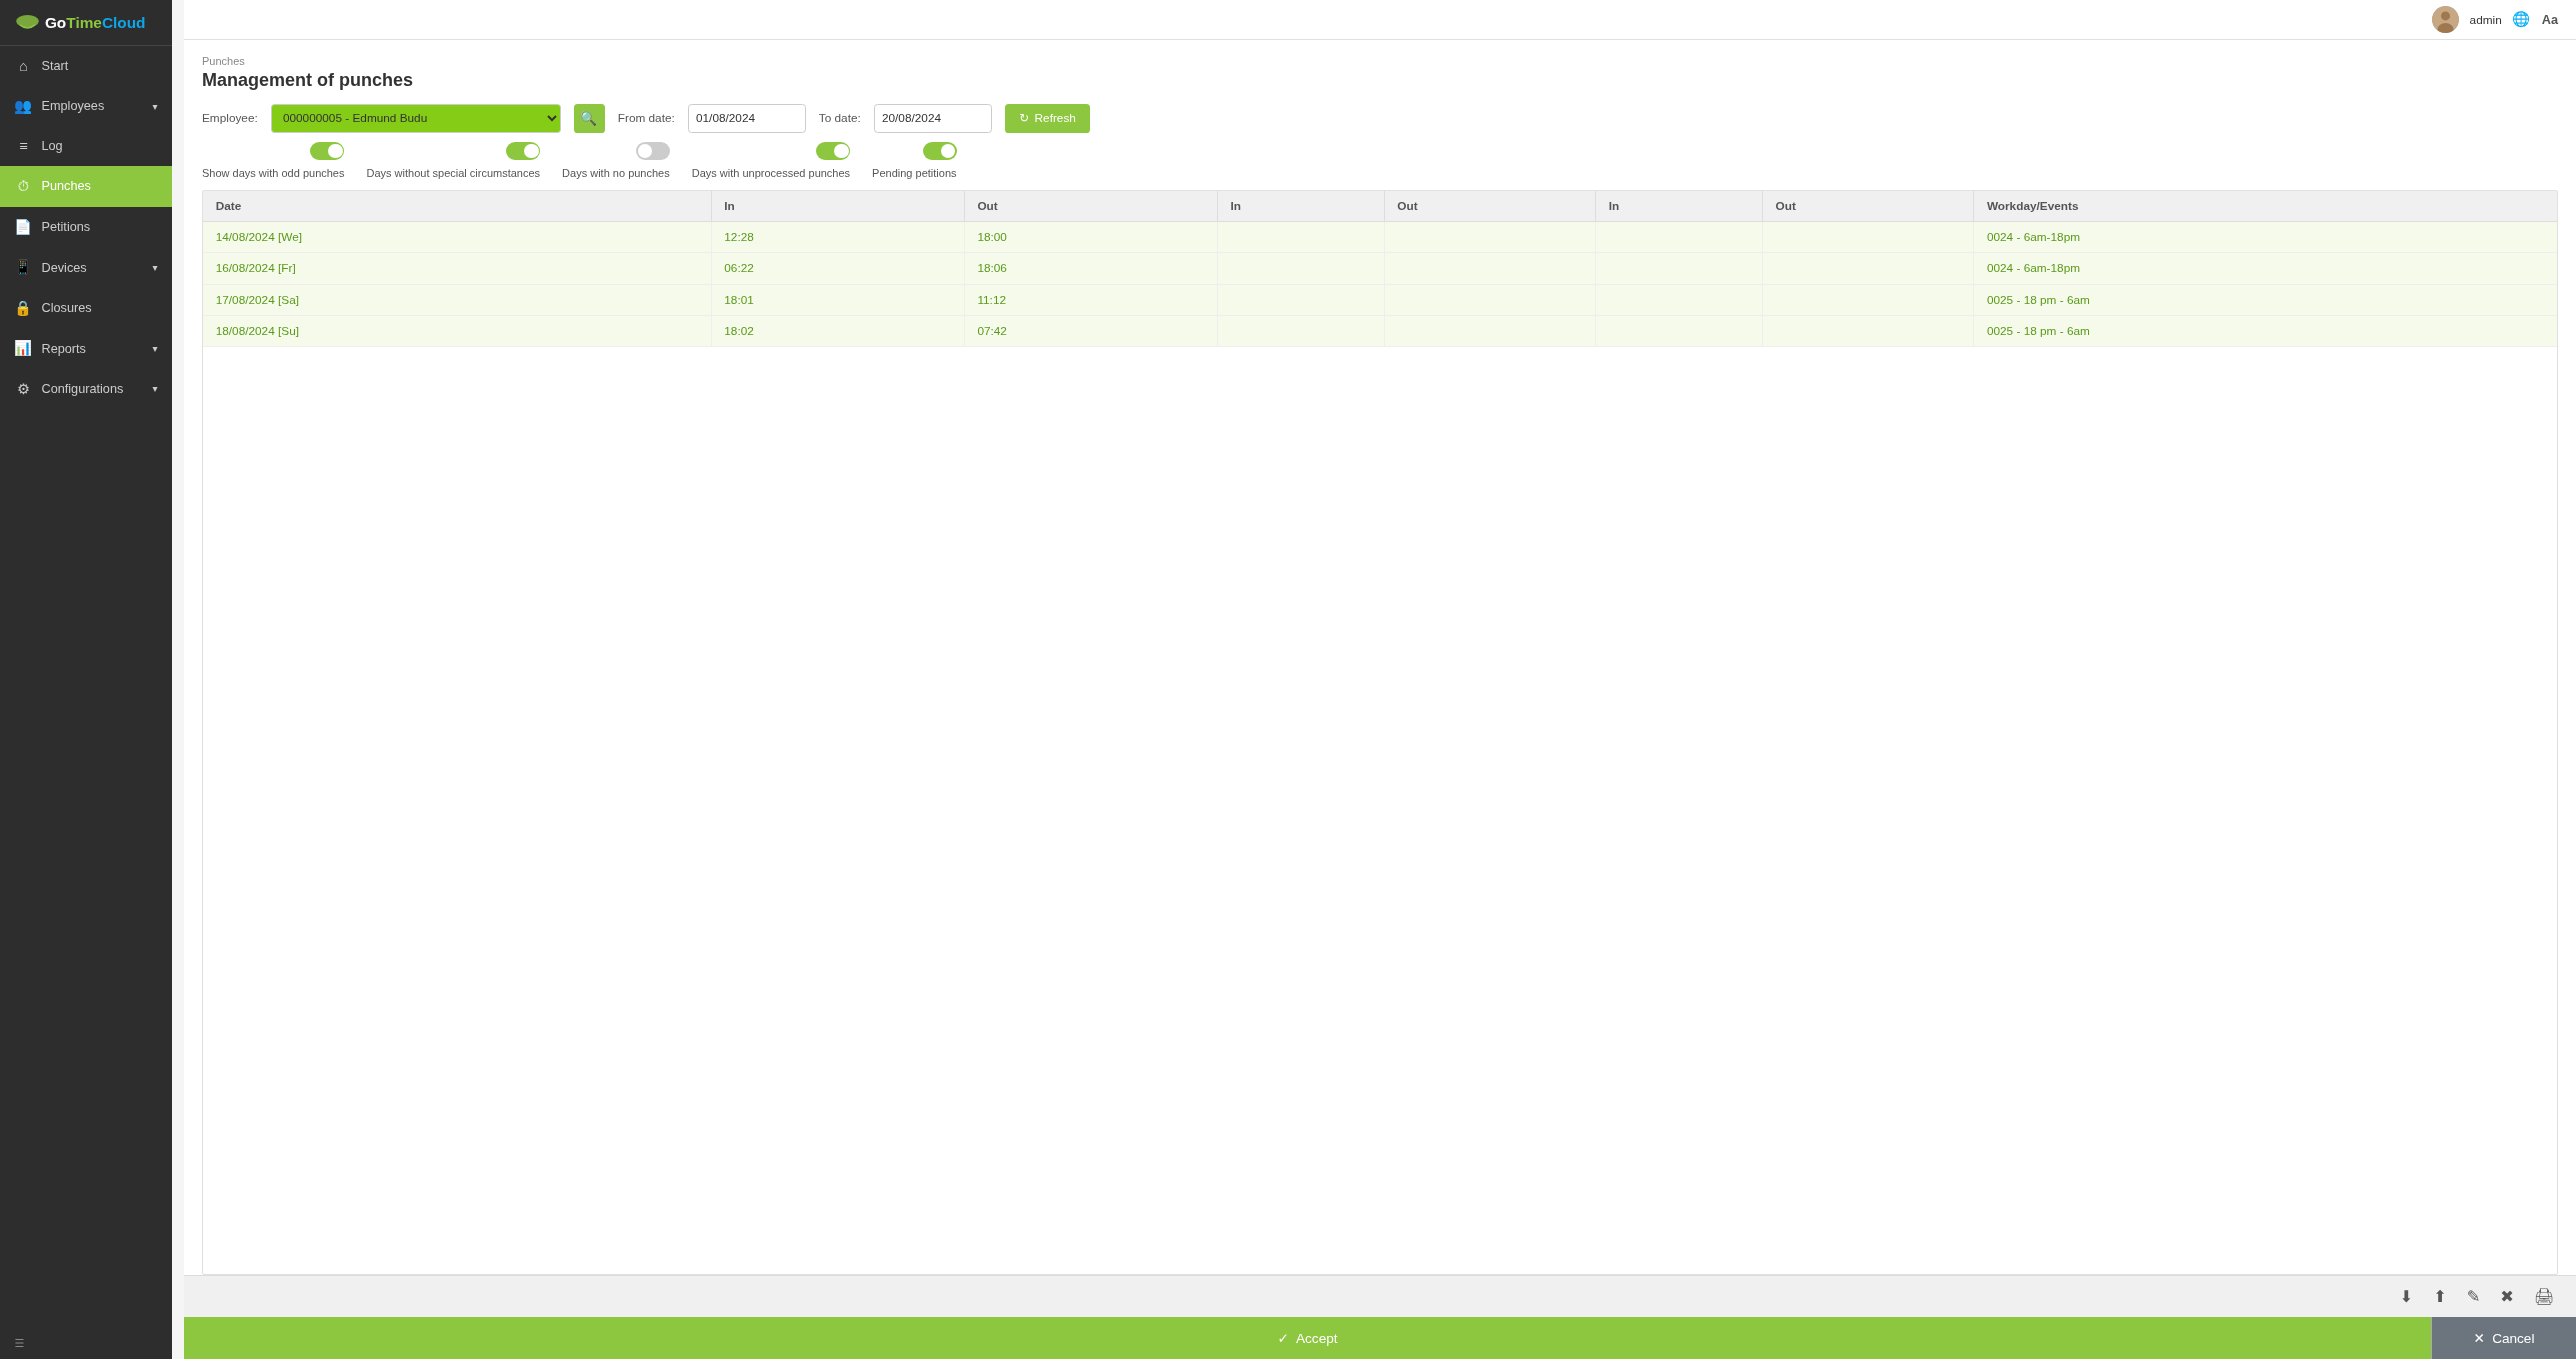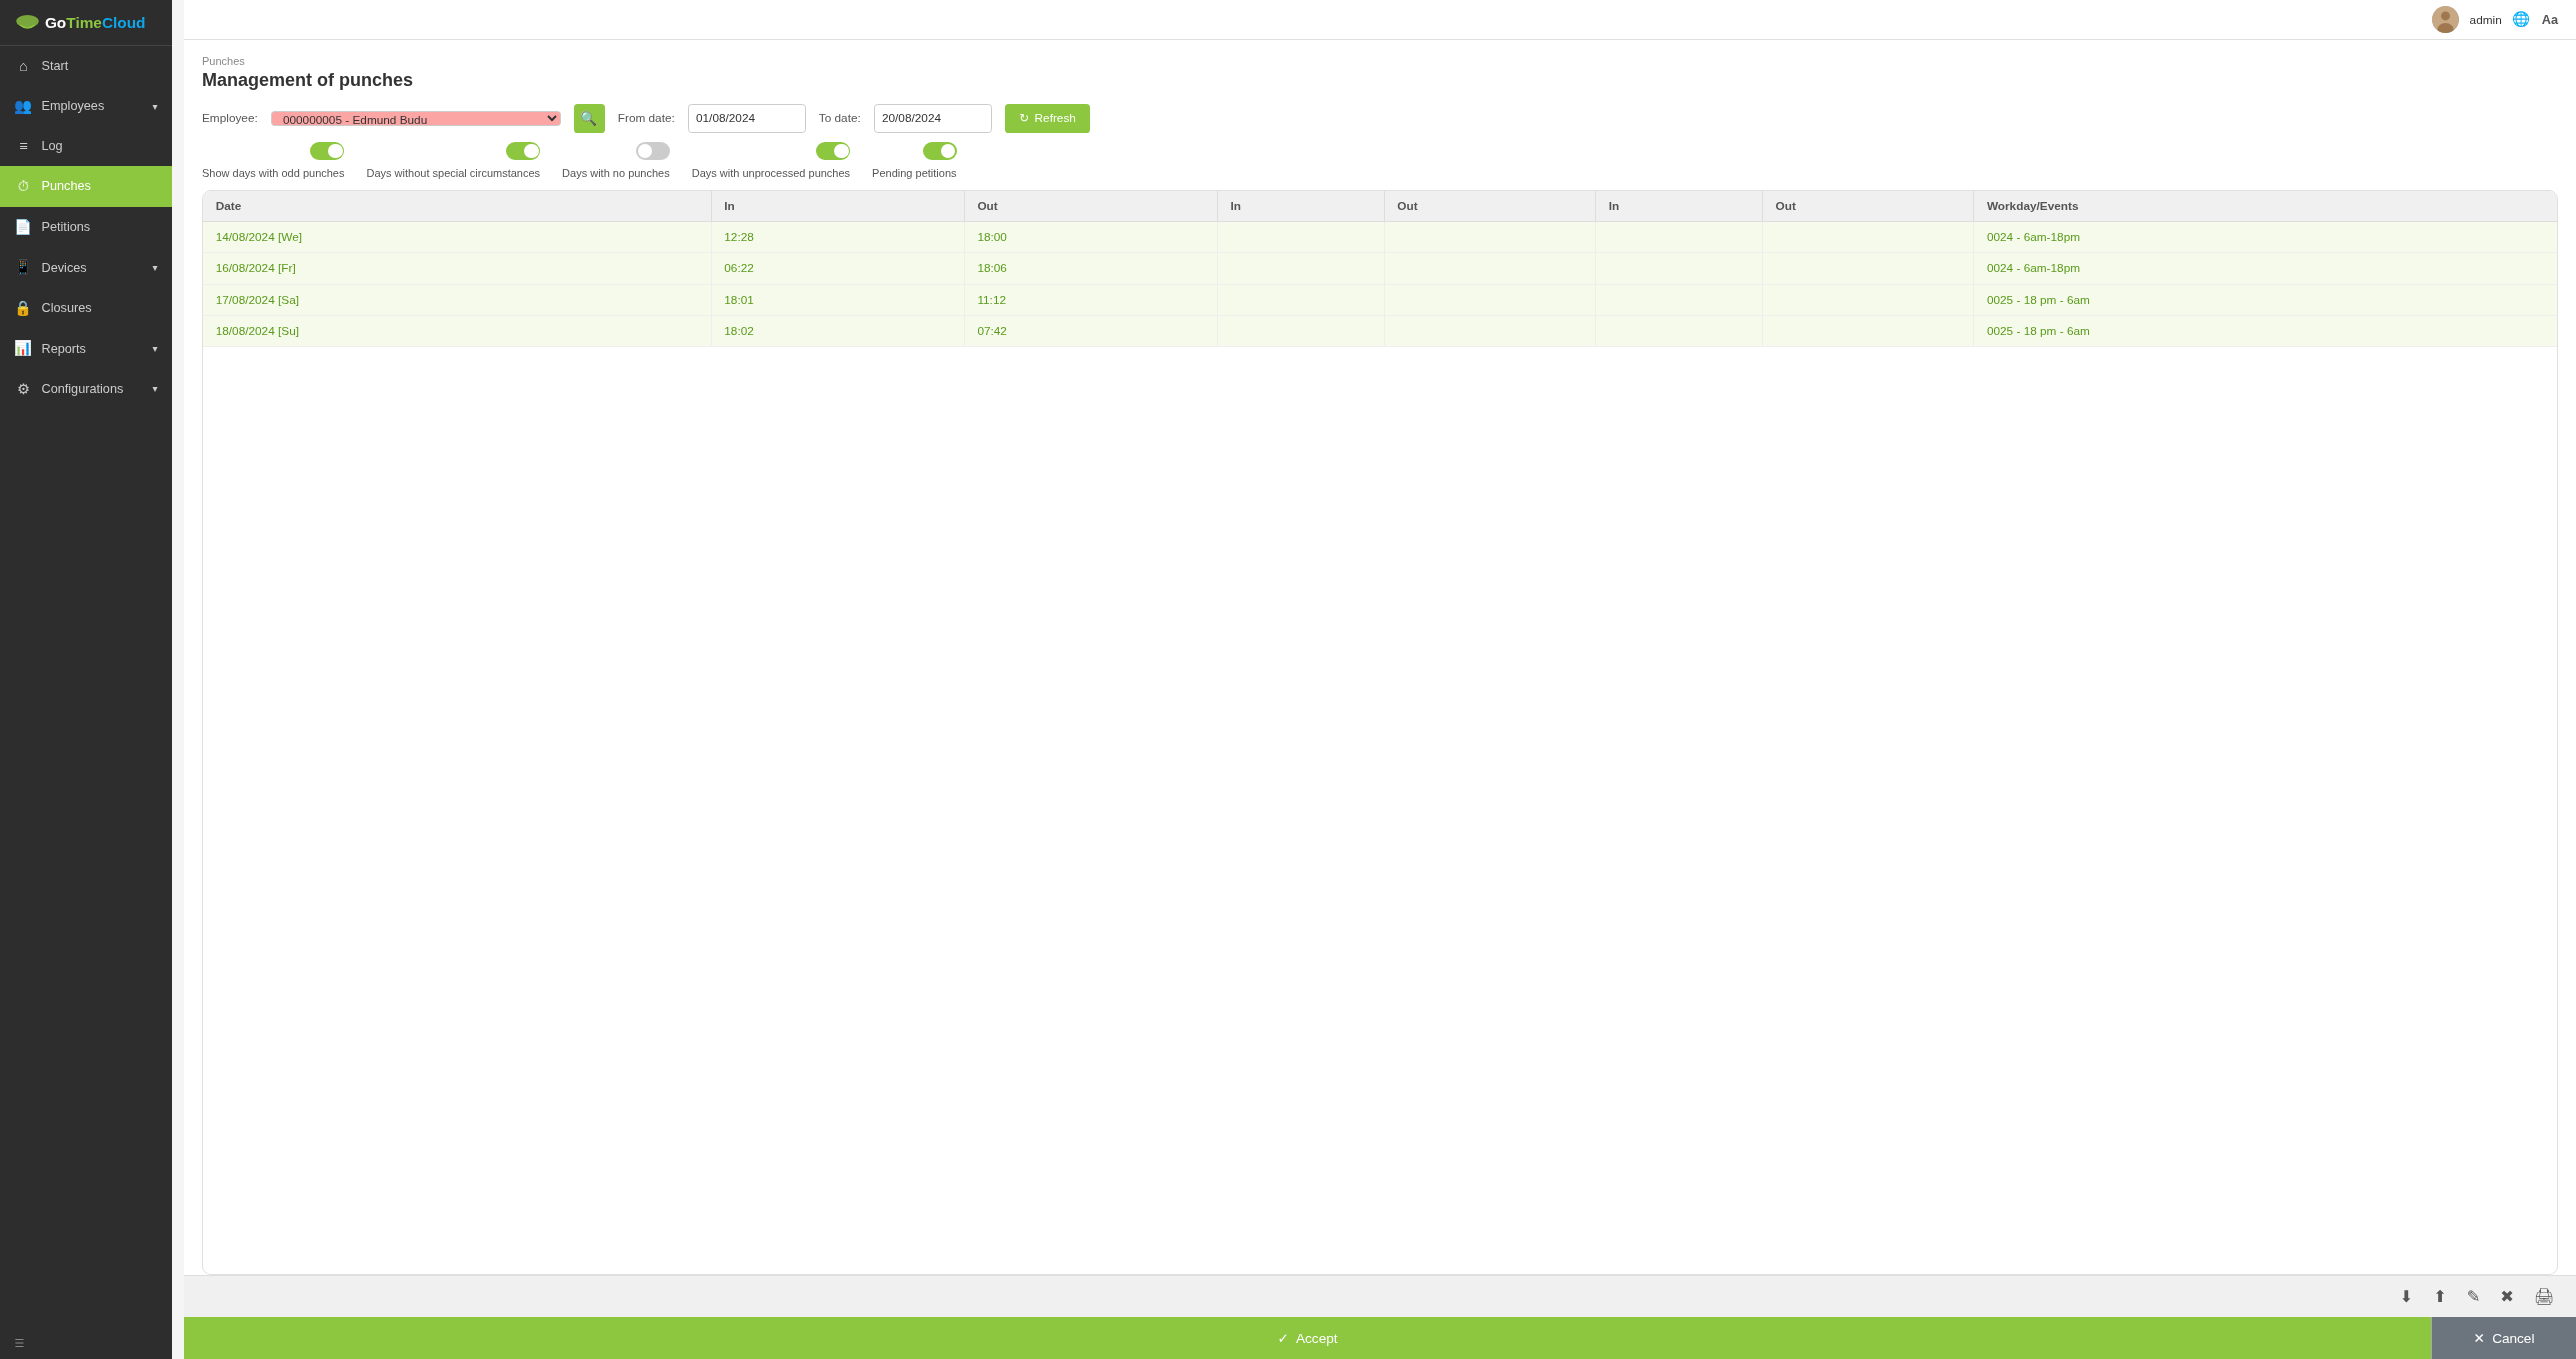--- a/index.html
+++ b/index.html
@@ -121,27 +121,27 @@
     .filter-bar {
       display: flex;
       align-items: center;
       gap: 13px;
       margin-bottom: 9px;
       flex-wrap: wrap;
     }
     .employee-label { font-size: 11.8px; color: #555; white-space: nowrap; }
     .employee-select {
       flex: 0 0 290px;
-      height: 15px;
+      height: 29px;
       border: 0.9px solid #ccc;
       border-radius: 3.6px;
       padding: 0 7.2px;
       font-size: 11.8px;
       color: #333;
-      background: #fca5a5;
+      background: #84cc16;
       appearance: auto;
     }
     .search-btn {
       background: #8dc63f;
       border: none;
       color: #fff;
       width: 31px;
       height: 29px;
       border-radius: 3.6px;
       cursor: pointer;
@@ -218,21 +218,21 @@
       transition: 0.3s;
     }
     .toggle-slider.on::before { left: 18px; }
     .toggle-slider.off::before { left: 1.8px; }
 
     
     .table-container {
       flex: 1;
       overflow-y: auto;
       border: 0.9px solid #e0e0e0;
-      border-radius: 9px;
+      border-radius: 2px;
     }
     table {
       width: 100%;
       border-collapse: collapse;
     }
     thead tr {
       background: #f0f0f0;
       border-bottom: 0.9px solid #ddd;
     }
     th {

